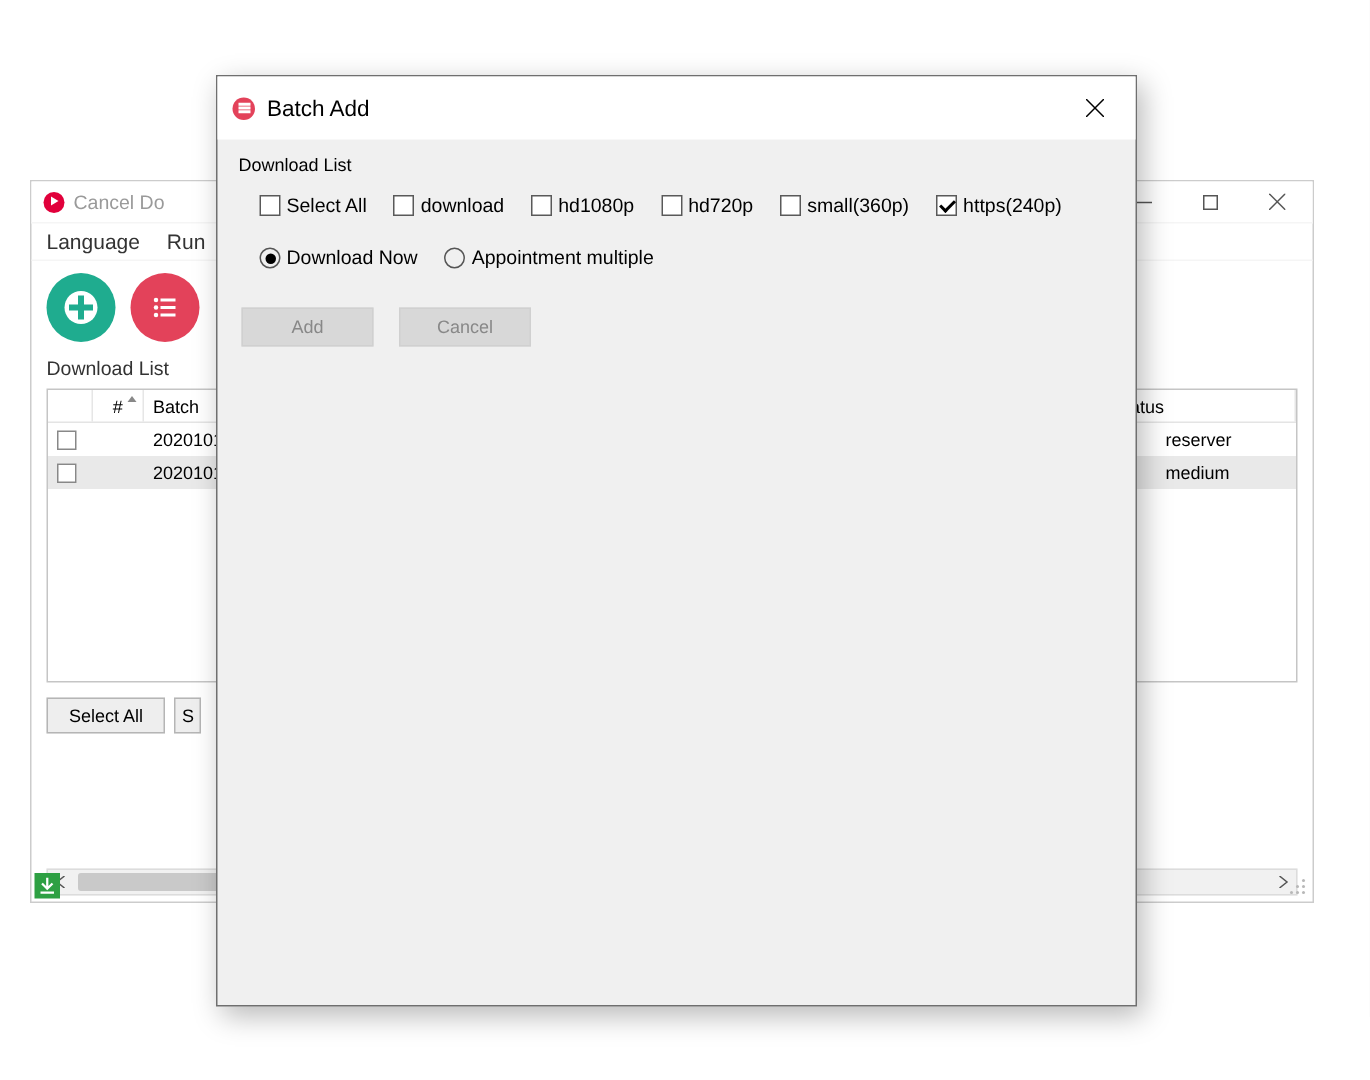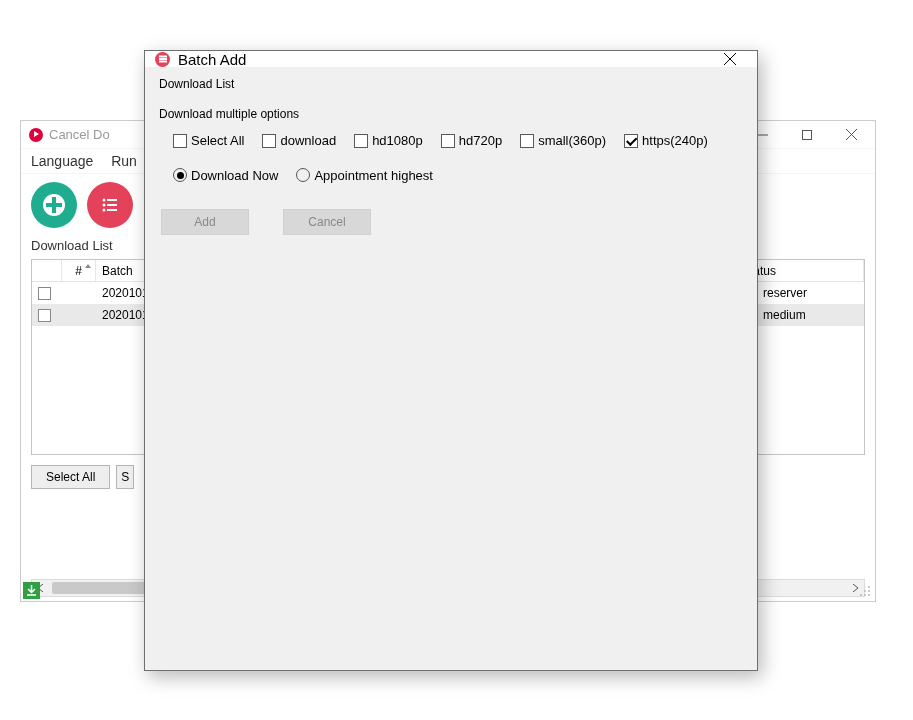--- a/index.html
+++ b/index.html
@@ -30,55 +30,55 @@
   .th.chk { width:30px; }
   .th.title { flex:0 0 640px; }
   .th.status { flex:1; }
   .tbody .row { display:flex; align-items:center; height:22px; }
   .tbody .row.sel { background:#e9e9e9; }
   .td { padding:0 6px; display:flex; align-items:center; height:100%; white-space:nowrap; }
   .td.num{ width:34px; }
   .td.chk { width:30px; }
   .td.chk .cb { width:13px; height:13px; border:1px solid #888; background:#fff; }
   .td.title { flex:0 0 640px; overflow:hidden; }
-  .td.status { flex:1; display:flex; align-items:center; gap:6px; }
+  .td.status { flex:1; display:flex; align-items:center; gap:20px; }
   .status-icon { width:15px; height:15px; border-radius:50%; display:inline-flex; align-items:center; justify-content:center;}
   .status-reserver { background:#12ab9a; }
   .status-reserver::after { content:""; width:5px; height:8px; border:2px solid #fff; border-top:none; border-left:none; transform:rotate(45deg) translate(-1px,-1px);}
   .status-loading { background:#22a5e0; color:#fff; font-size:10px; line-height:1;}
   .hscroll { position:absolute; left:0; right:0; bottom:0; margin:0 10px 4px 10px;}
   .hscroll-track { height:18px; background:#f1f1f1; border:1px solid #dcdcdc; display:flex; align-items:center; }
   .hscroll-btn { width:18px; height:16px; display:flex; align-items:center; justify-content:center; color:#555; }
   .hscroll-thumb { height:12px; background:#c9c9c9; flex:0 0 120px; margin:0 2px; border-radius:2px; }
   .hscroll-gap { flex:1; }
   .btn-row { padding:6px 10px; display:flex; gap:6px; }
   .btn { height:24px; padding:0 14px; border:1px solid #b5b5b5; background:#eee; font-size:12px; display:inline-flex; align-items:center; }
   .corner-badge { position:absolute; left:2px; bottom:2px; width:17px; height:17px; background:#2ea043; display:flex; align-items:center; justify-content:center; }
   .resize-grip { position:absolute; right:4px; bottom:4px; width:12px; height:12px; color:#b8b8b8; }
 
   
   .modal { position:absolute; left:144px; top:50px; width:614px; height:621px; background:#f0f0f0; border:1px solid #6f6f6f; box-shadow:4px 6px 18px rgba(0,0,0,.28); }
-  .modal-titlebar { height:16px; display:flex; align-items:center; padding:0 4px 0 10px; background:#fff; }
+  .modal-titlebar { height:42px; display:flex; align-items:center; padding:0 4px 0 10px; background:#fff; }
   .modal-icon { width:15px; height:15px; border-radius:50%; background:#e3425a; margin-right:8px; display:flex; align-items:center; justify-content:center;}
   .modal-icon span{ display:block; width:8px; height:1.6px; background:#fff; box-shadow:0 -2.5px 0 #fff, 0 2.5px 0 #fff;}
   .modal-title { font-size:15px; color:#000; }
   .modal-close { margin-left:auto; width:46px; height:30px; display:flex; align-items:center; justify-content:center; }
   .modal-body { padding:6px 14px 14px 14px; }
   .field-label { font-size:12px; color:#000; margin:4px 0 4px 0; }
   .url-box { width:100%; height:354px; border:1px solid #8c8c8c; background:#fff; font-family: "Segoe UI", Arial, sans-serif; font-size:12.5px; padding:4px 20px 4px 6px; resize:none; white-space:pre; overflow-y:scroll; line-height:1.45; }
   .opts-label { margin-top:16px; }
   .check-row { display:flex; flex-wrap:wrap; gap:18px 18px; margin:12px 0 8px 14px; align-items:center; font-size:13px; }
   .chk-it { display:flex; align-items:center; gap:4px; }
   .chk-box { width:14px; height:14px; border:1px solid #595959; background:#fff; display:inline-flex; align-items:center; justify-content:center;}
   .chk-box.checked::after{ content:""; width:4px; height:8px; border:2px solid #000; border-top:none; border-left:none; transform:rotate(45deg) translate(0,-1px);}
   .radio-row { display:flex; gap:18px; align-items:center; margin:20px 0 0 14px; font-size:13px; }
-  .radio-it { display:flex; align-items:flex-start; gap:4px; }
+  .radio-it { display:flex; align-items:flex-end; gap:4px; }
   .radio-box{ width:14px; height:14px; border:1.5px solid #555; border-radius:50%; display:inline-flex; align-items:center; justify-content:center;}
   .radio-box.checked::after{ content:""; width:7px; height:7px; border-radius:50%; background:#000;}
-  .dlg-btn-row { margin:26px 0 0 2px; display:flex; gap:34px; }
+  .dlg-btn-row { margin:26px 0 0 2px; display:flex; gap:17px; }
   .dlg-btn { width:88px; height:26px; background:#d8d8d8; color:#888; border:1px solid #d0d0d0; display:inline-flex; align-items:center; justify-content:center; font-size:12px; }
 </style>
 </head>
 <body>
 <div id="stage">
 
 <div class="main-window">
   <div class="main-titlebar">
     <span class="app-icon"></span>
     <span class="app-title">Cancel Do</span>
@@ -220,21 +220,20 @@
     <div class="modal-close">
       <svg width="12" height="12">
             <line x1="0" y1="0" x2="12" y2="12" stroke="#000" stroke-width="1"></line>
             <line x1="12" y1="0" x2="0" y2="12" stroke="#000" stroke-width="1"></line>
           </svg>
     </div>
   </div>
   <div class="modal-body">
     <div class="field-label">Download List</div>
 
-    <div class="field-label opts-label">Download multiple options</div>
     <div class="check-row" id="check-row">
           <label class="chk-it">
             <span class="chk-box"></span>
             <span>Select All</span>
           </label>
           <label class="chk-it">
             <span class="chk-box"></span>
             <span>download</span>
           </label>
           <label class="chk-it">
@@ -255,21 +254,21 @@
           </label>
         </div>
 
     <div class="radio-row" id="radio-row">
           <label class="radio-it">
             <span class="radio-box checked"></span>
             <span>Download Now</span>
           </label>
           <label class="radio-it">
             <span class="radio-box"></span>
-            <span>Appointment highest</span>
+            <span>Appointment multiple</span>
           </label>
         </div>
 
     <div class="dlg-btn-row">
       <div class="dlg-btn">
             <span>Add</span>
           </div>
       <div class="dlg-btn">
             <span>Cancel</span>
           </div>

